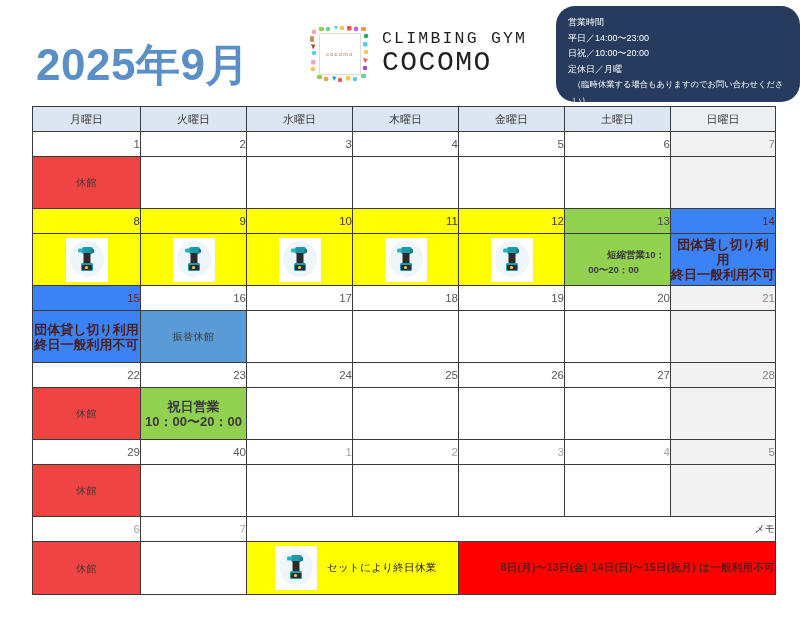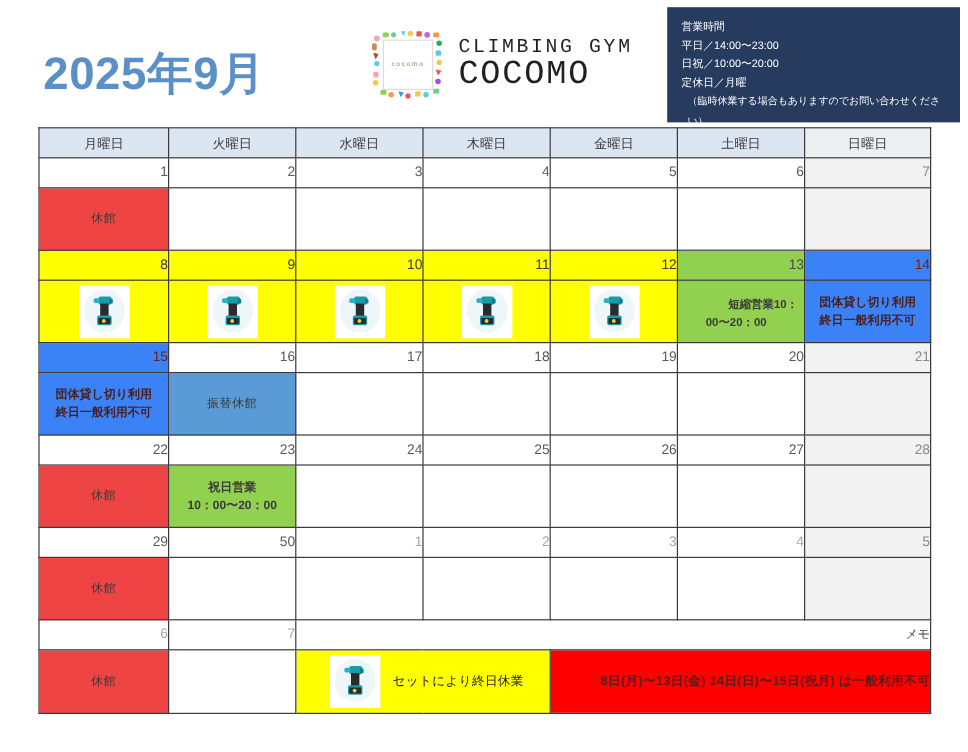--- a/index.html
+++ b/index.html
@@ -10,21 +10,21 @@
     background: #ffffff;
     font-family: "Liberation Sans", "DejaVu Sans", sans-serif;
     overflow: hidden;
   }
   #page { position: relative; width: 807px; height: 627px; background:#fff; }
 
   
   .header { position: relative; height: 106px; }
   .cal-title {
     position: absolute; left: 36px; top: 36px;
-    font-size: 38px; font-weight: bold; color: #5b8fc7;
+    font-size: 44px; font-weight: bold; color: #5b8fc7;
     letter-spacing: 0.5px; white-space: nowrap;
   }
   .logo-block {
     position: absolute; left: 308px; top: 22px;
     display: flex; align-items: center; gap: 10px;
   }
   .logo-mark {
     position: relative; width: 64px; height: 64px;
     background: #ffffff;
   }
@@ -43,21 +43,21 @@
     font-weight: normal;
   }
   .logo-text .l2 {
     font-size: 28px; letter-spacing: 1.5px; color: #231f20;
     font-weight: normal; margin-top: 2px;
   }
   .info-box {
     position: absolute; left: 556px; top: 6px; width: 244px; height: 96px;
     background: #263b5e; color: #ffffff;
     padding: 9px 10px 0 12px;
-    font-size: 9px; line-height: 15.5px;
+    font-size: 9px; line-height: 15.5px; border-radius: 19px;
   }
   .info-box .note { font-size: 8.3px; padding-left: 5px; }
 
   
   .grid {
     position: absolute; left: 32px; top: 106px;
     width: 743px;
     border-collapse: collapse;
     table-layout: fixed;
   }
@@ -105,21 +105,21 @@
   .num.dim      { color:#a6a6a6; }
 
   .cell-label { font-size: 10px; letter-spacing: .5px; }
   .hours-cell {
     font-size: 9.5px; font-weight: bold; text-align: left;
     padding: 4px 5px 0 5px; line-height: 15px;
   }
   .hours-cell .r1 { display:flex; justify-content: flex-end; }
   .hours-cell .r2 { text-align:center; padding-right: 8px; }
   .holiday-cell {
-    font-size: 10px; font-weight: bold; text-align:center; line-height: 15px;
+    font-size: 13px; font-weight: bold; text-align:center; line-height: 15px;
   }
 
   
   .drill-wrap {
     display: flex; align-items: center; justify-content: center; height: 100%;
   }
   .drill {
     width: 42px; height: 44px; background: #ffffff;
     display: flex; align-items: center; justify-content: center;
     position: relative;
@@ -408,21 +408,21 @@
         </td>
         <td class="body-cell"></td>
         <td class="body-cell"></td>
         <td class="body-cell"></td>
         <td class="body-cell"></td>
         <td class="body-cell c-gray"></td>
       </tr>
 
       <tr>
         <td class="num">29</td>
-        <td class="num">50</td>
+        <td class="num">40</td>
         <td class="num dim">1</td>
         <td class="num dim">2</td>
         <td class="num dim">3</td>
         <td class="num dim">4</td>
         <td class="num c-gray">5</td>
       </tr>
       <tr>
         <td class="body-cell c-cyan">
           <span class="cell-label">休館</span>
         </td>

